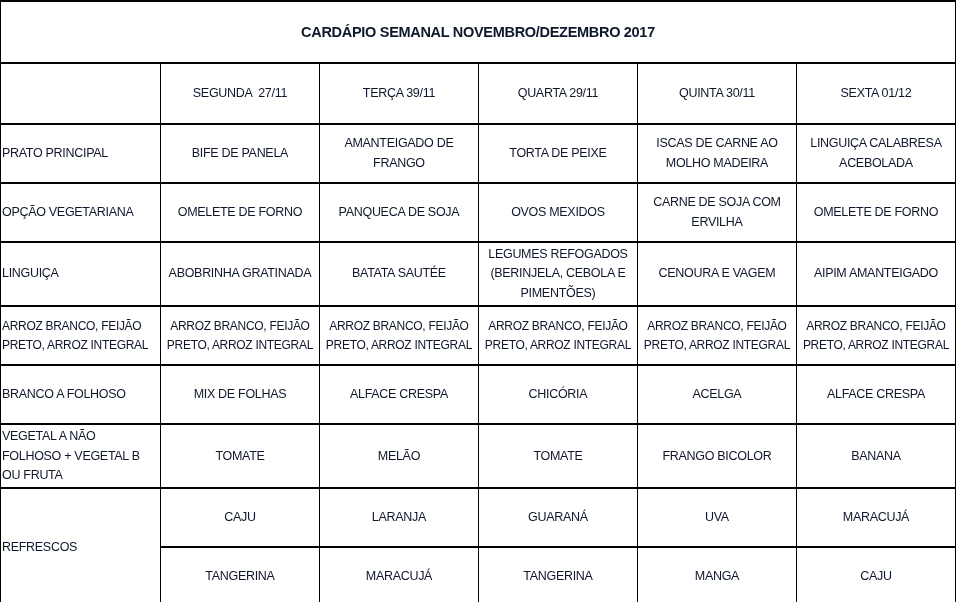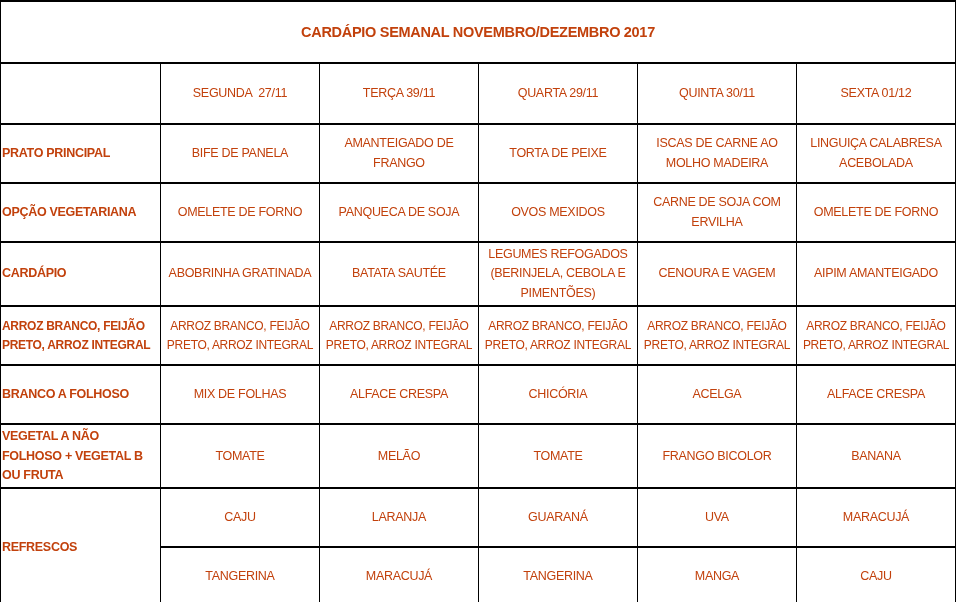--- a/index.html
+++ b/index.html
@@ -13,21 +13,21 @@
   table.menu {
     border-collapse: collapse;
     table-layout: fixed;
     width: 956px;
     height: 602px;
   }
   td {
     border: 1px solid #000;
     border-top-width: 2px;
     border-bottom-width: 2px;
-    color: #c2410c;
+    color: #0f172a;
     font-size: 12.5px;
     letter-spacing: -0.3px;
     line-height: 1.55;
     text-align: center;
     vertical-align: middle;
     white-space: pre-wrap;
     padding: 2px 1px;
     overflow: hidden;
   }
   tr.title-row td {
@@ -35,21 +35,21 @@
     font-size: 14.5px;
     height: 56px;
   }
   tr.header-row td {
     font-weight: normal;
     height: 55px;
   }
   tr.data-row { height: 59px; }
   td.row-label {
     text-align: left;
-    font-weight: bold;
+    font-weight: normal;
     padding-right: 2px;
   }
   td.arroz { font-size: 12px; }
 </style>
 </head>
 <body>
 
 <table class="menu">
   <colgroup>
     <col style="width:16.75%">
@@ -85,21 +85,21 @@
     <tr class="data-row">
       <td class="row-label">OPÇÃO VEGETARIANA</td>
       <td>OMELETE DE FORNO</td>
       <td>PANQUECA DE SOJA</td>
       <td>OVOS MEXIDOS</td>
       <td>CARNE DE SOJA COM
 ERVILHA</td>
       <td>OMELETE DE FORNO</td>
     </tr>
     <tr class="data-row">
-      <td class="row-label">CARDÁPIO</td>
+      <td class="row-label">LINGUIÇA</td>
       <td>ABOBRINHA GRATINADA</td>
       <td>BATATA SAUTÉE</td>
       <td>LEGUMES REFOGADOS
 (BERINJELA, CEBOLA E
 PIMENTÕES)</td>
       <td>CENOURA E VAGEM</td>
       <td>AIPIM AMANTEIGADO</td>
     </tr>
     <tr class="data-row">
       <td class="row-label arroz">ARROZ BRANCO, FEIJÃO

